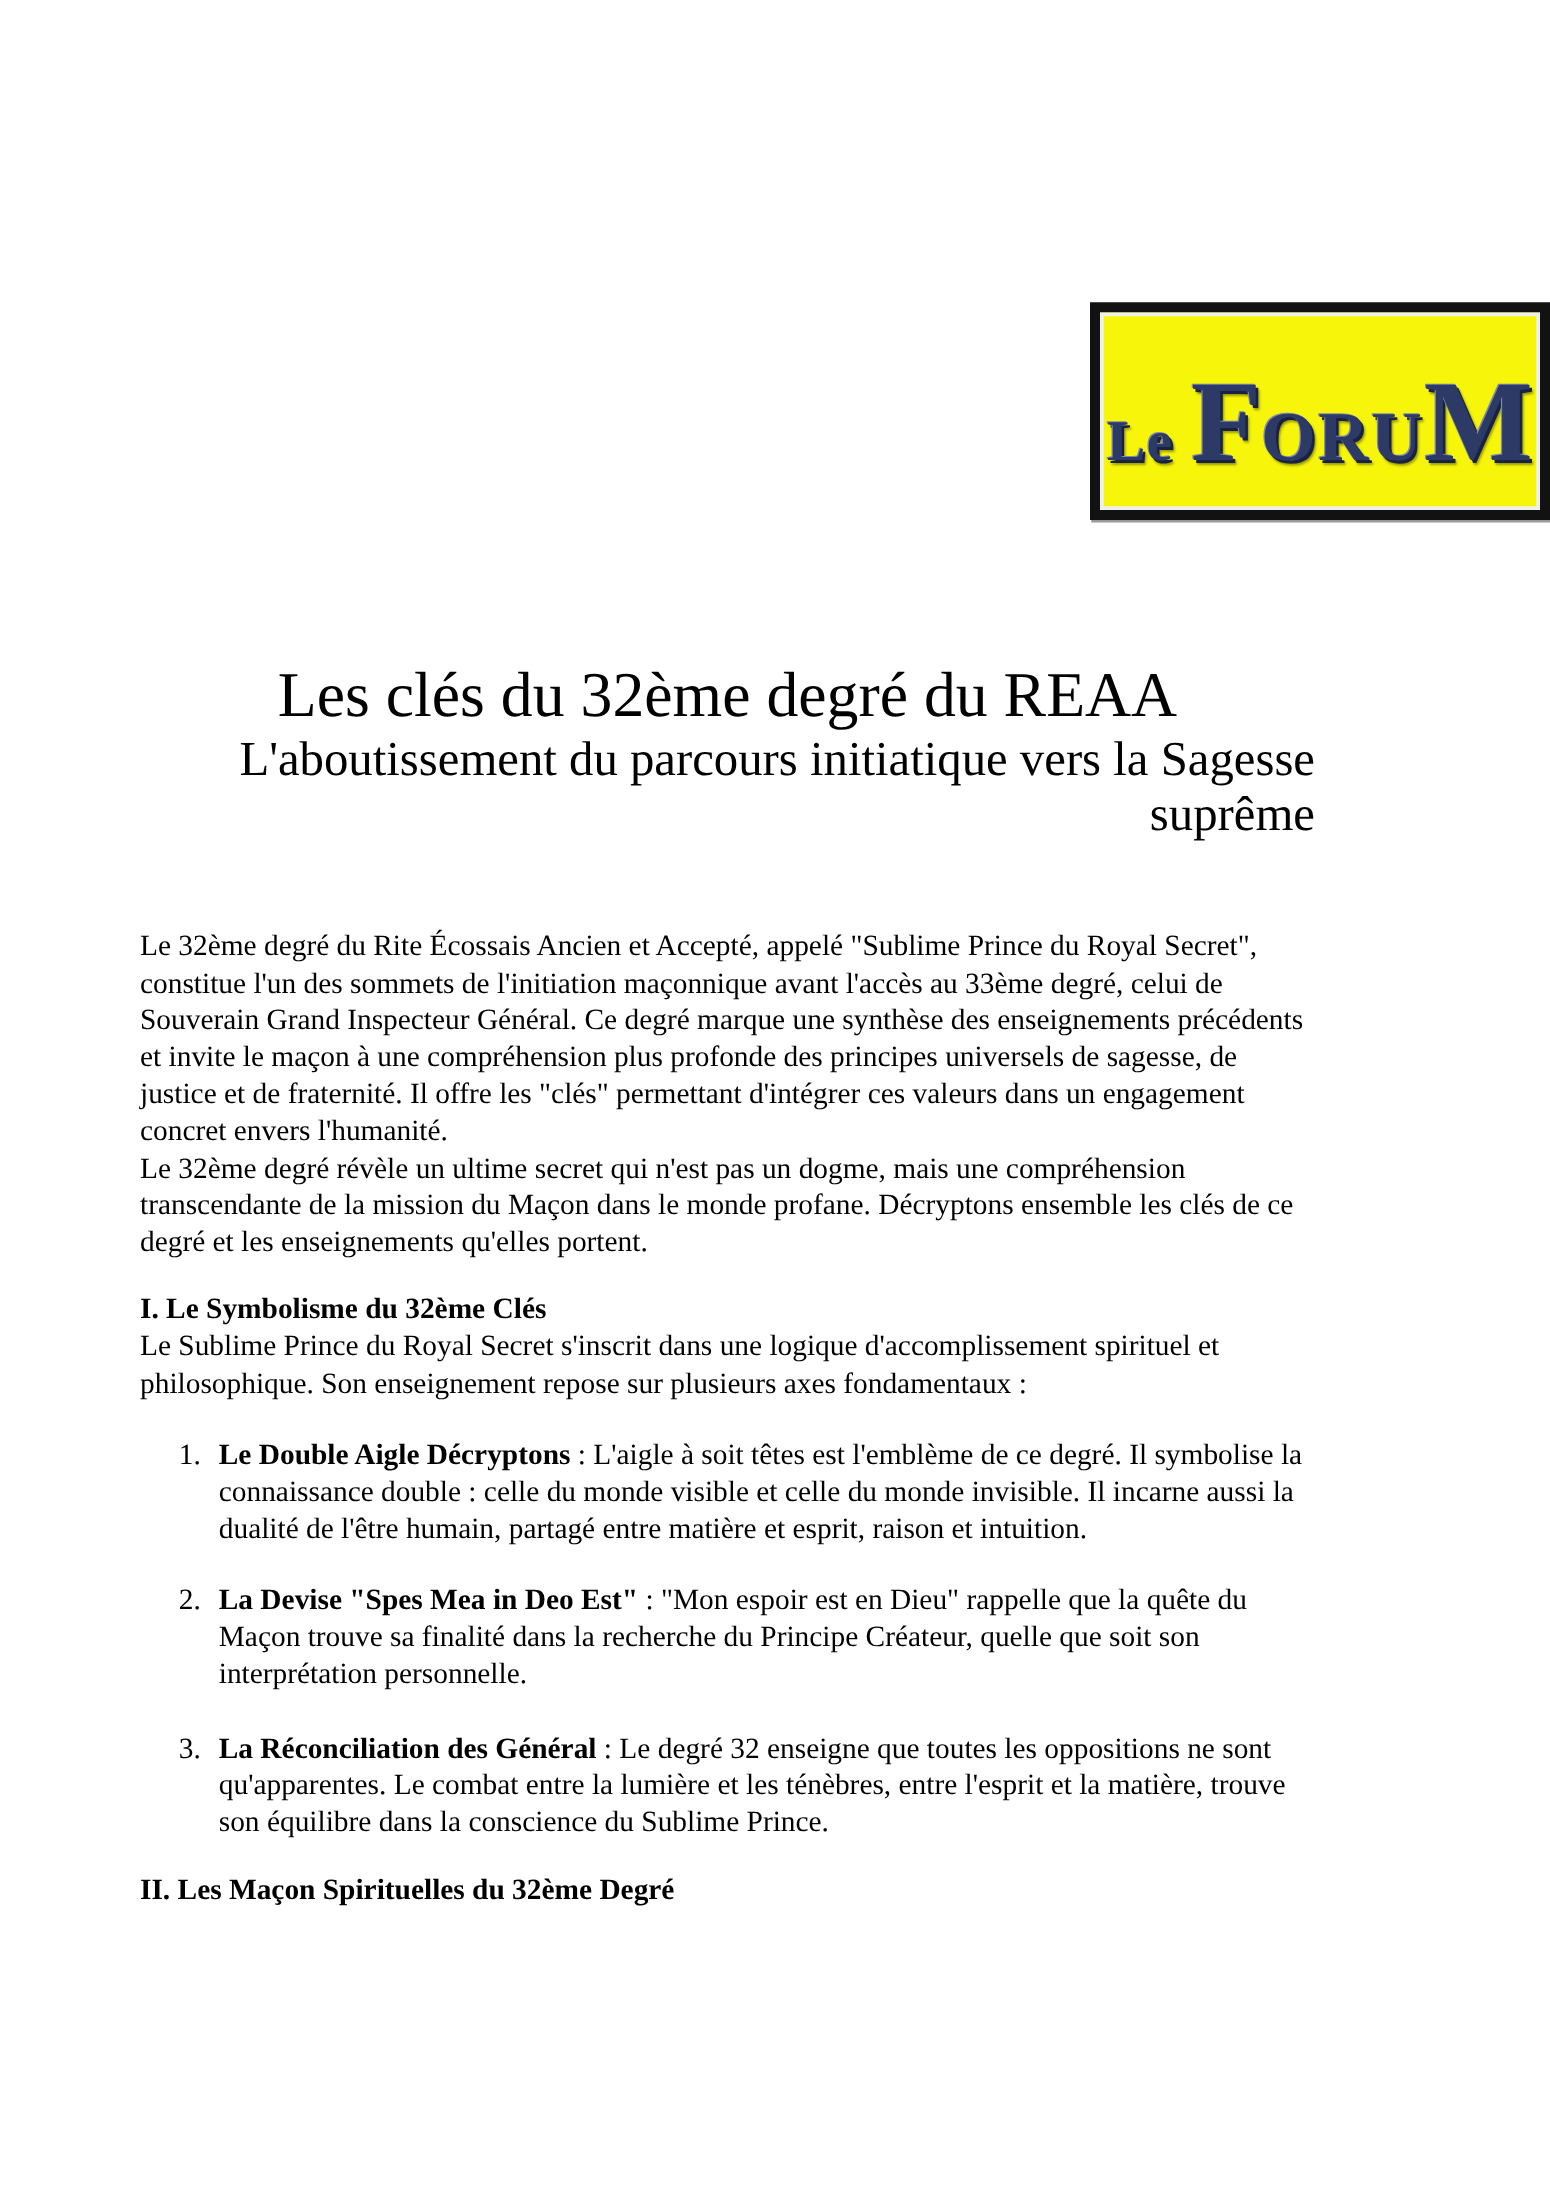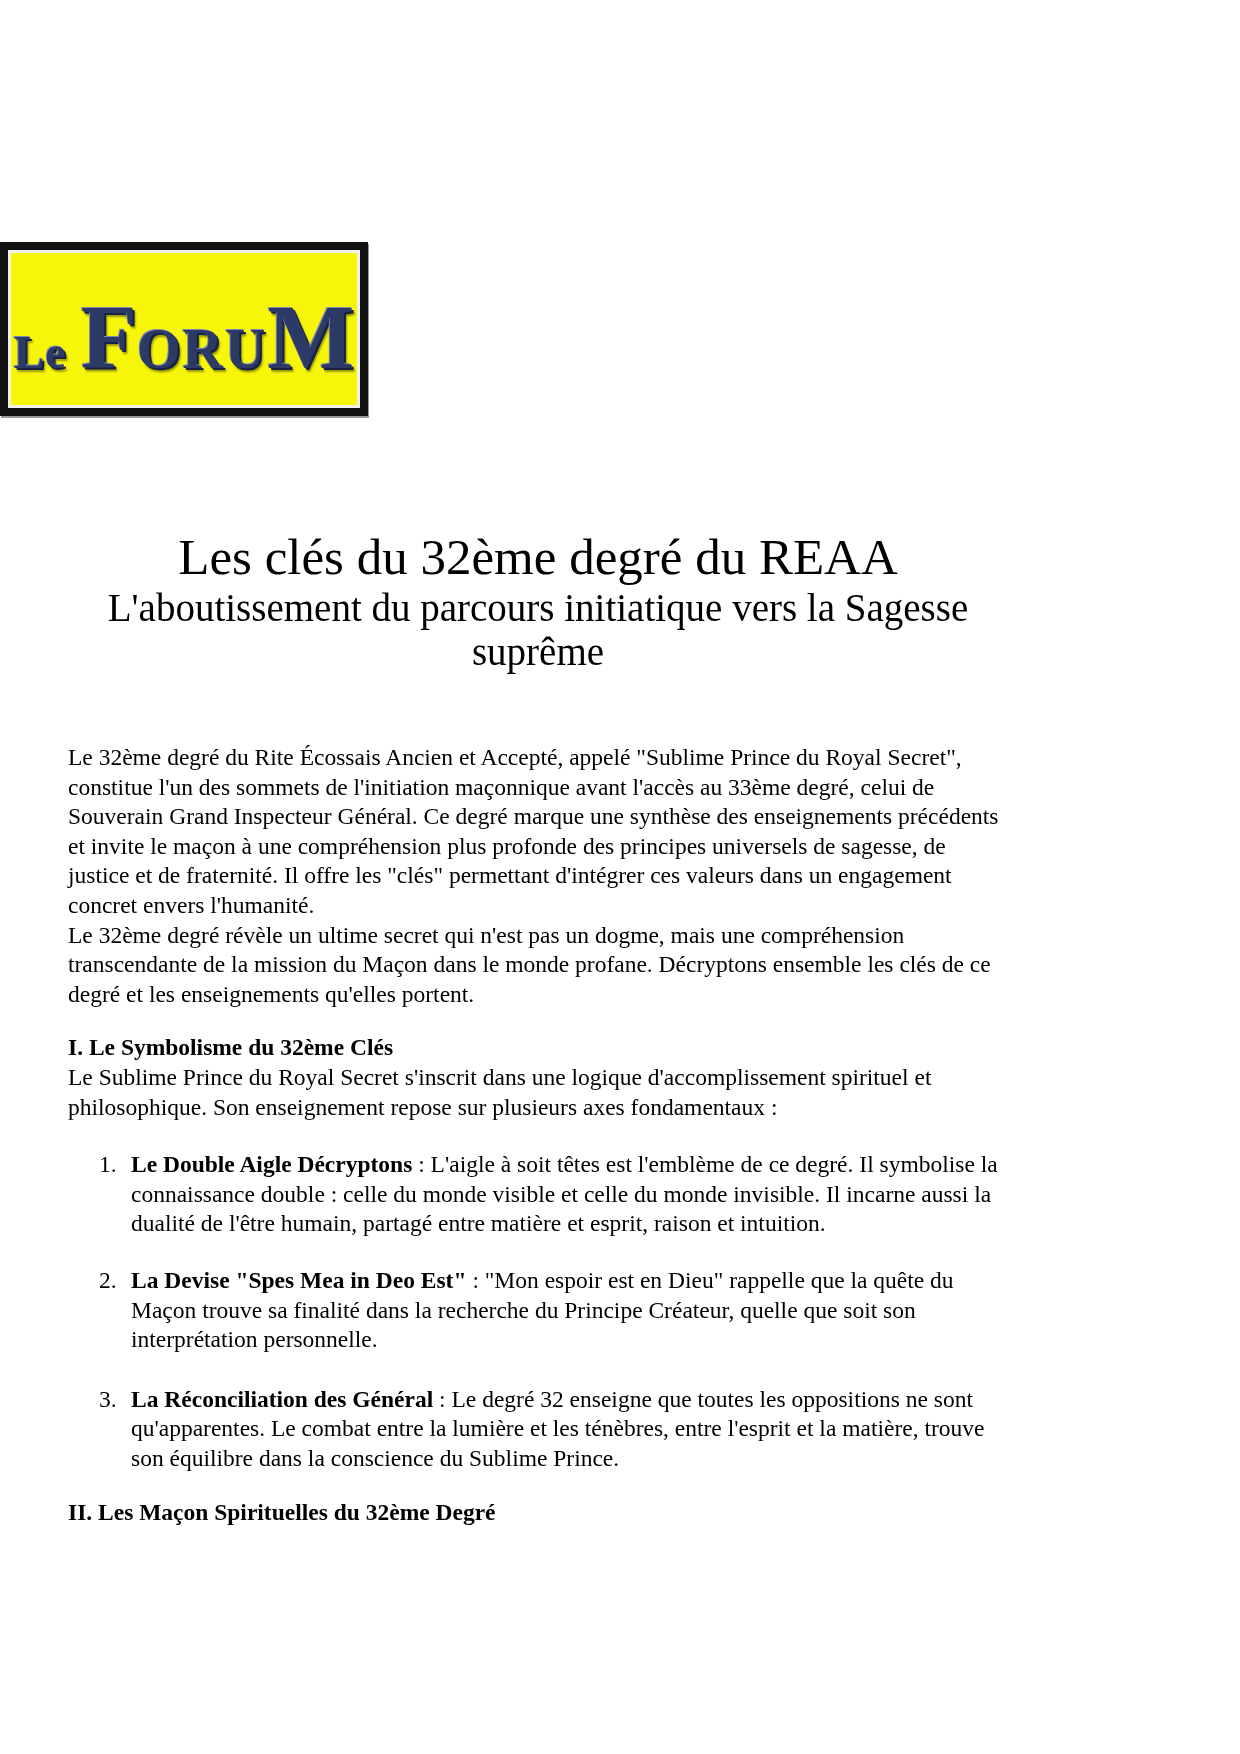--- a/index.html
+++ b/index.html
@@ -6,21 +6,21 @@
   .page {
     position:relative;
     width:1240px; height:1754px;
     background:#ffffff;
     font-family:"Liberation Serif", serif;
     color:#000000;
     overflow:hidden;
   }
 
   
-  .logo-wrap { padding-top:242px; text-align:left; }
+  .logo-wrap { padding-top:242px; text-align:right;padding-left:44px; }
   .logo-box {
     display:inline-block;
     border:8px solid #121212;
     background:#121212;
     box-shadow:1px 2px 0 #9a9a9a;
   }
   .logo-inner {
     width:346px; height:152px;
     border:3px solid #efefec;
     background:#f7f60a;
@@ -36,41 +36,41 @@
     text-shadow:-1px -1px 0 #7d89b0, 2px 2px 0 #182242, 3px 4px 2px rgba(40,40,0,0.45);
     line-height:1;
     position:relative; top:38px;
   }
   .lg-le  { font-size:46px; margin-right:14px; letter-spacing:1px; }
   .lg-big { font-size:92px; }
   .lg-mid { font-size:56px; letter-spacing:2px; }
 
   
   .content {
-    margin-left:68px;
+    margin-left:112px;
     width:940px;
     font-size:23.5px;
     line-height:29.6px;
   }
   .content p { margin:0; }
 
   .title {
     margin:112px 0 0 0;
     font-size:51px;
     line-height:58px;
     font-weight:normal;
     text-align:center;
     white-space:nowrap;
   }
   .subtitle {
     margin:0;
     font-size:39px;
     line-height:44px;
     font-weight:normal;
-    text-align:center;
+    text-align:right;
   }
 
   .par-first { margin-top:69px !important; }
   .sec-head  { font-weight:bold; }
   .sec1-head { margin-top:24px !important; }
   .sec2-head { margin-top:25px !important; }
 
   ol.key-list {
     list-style:none;
     margin:28px 0 0 0;

